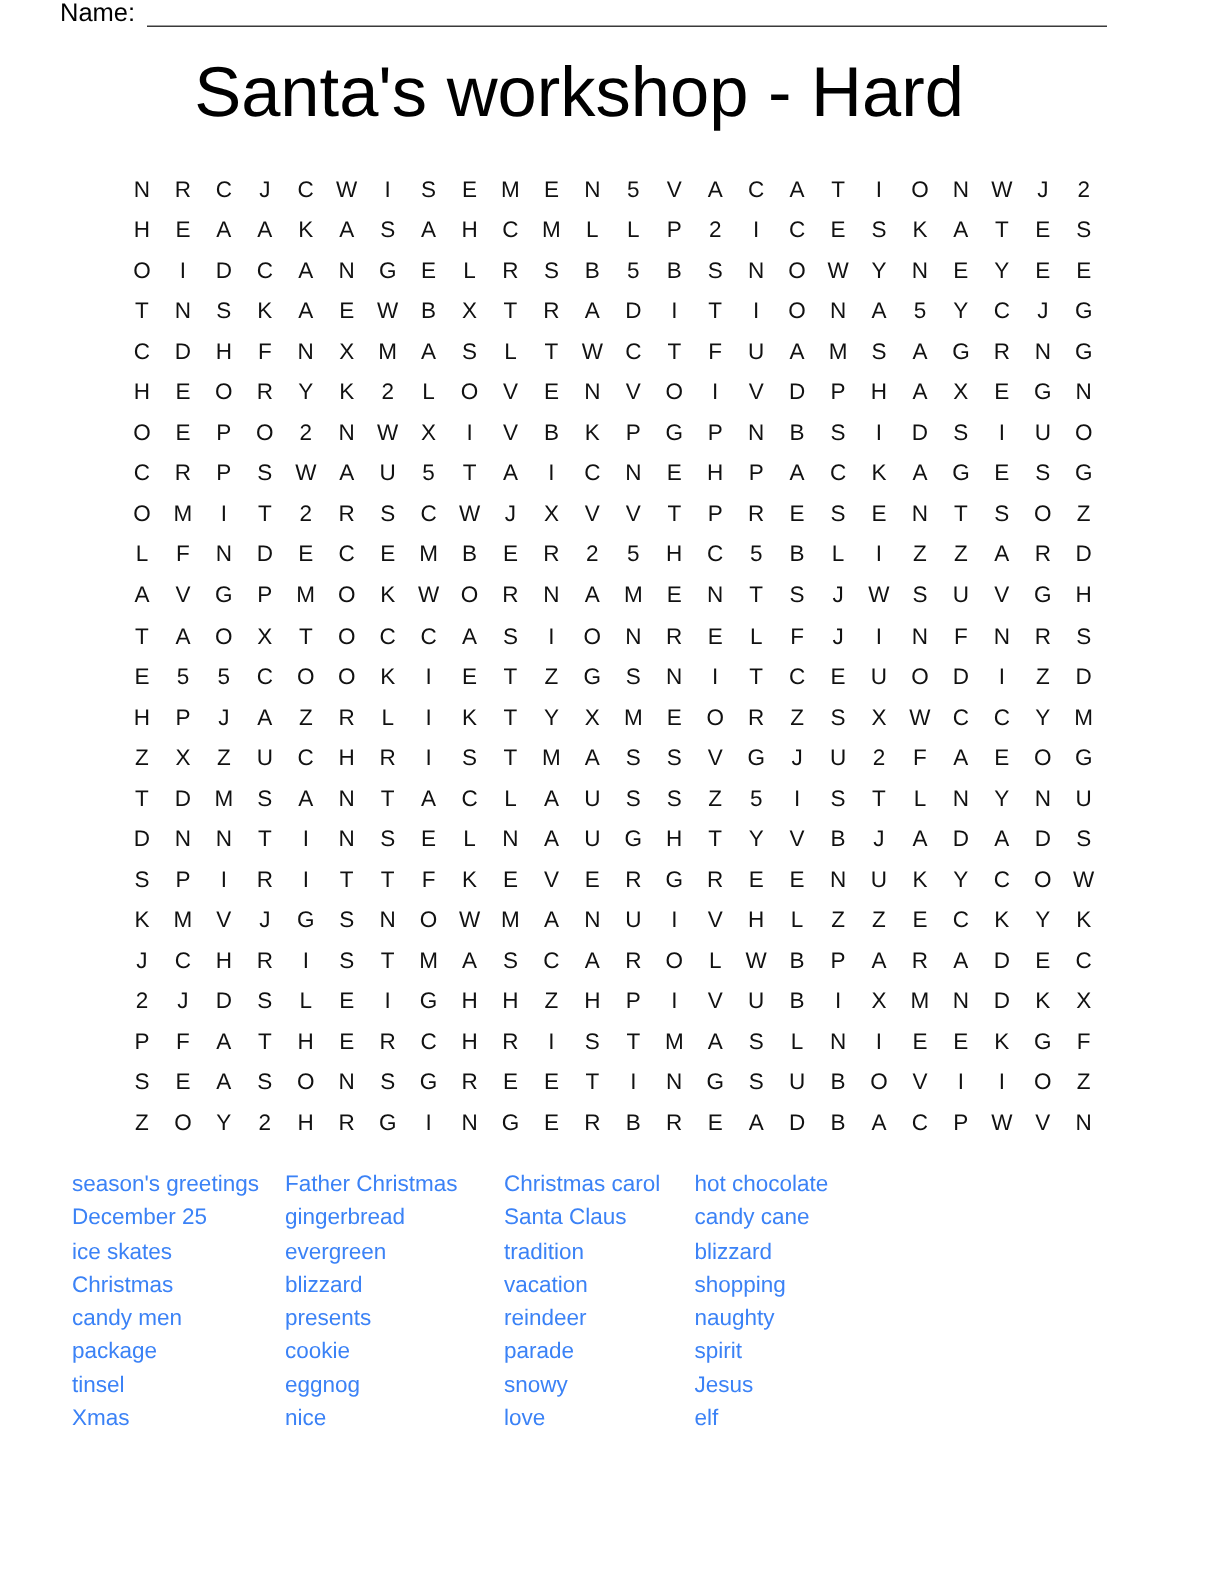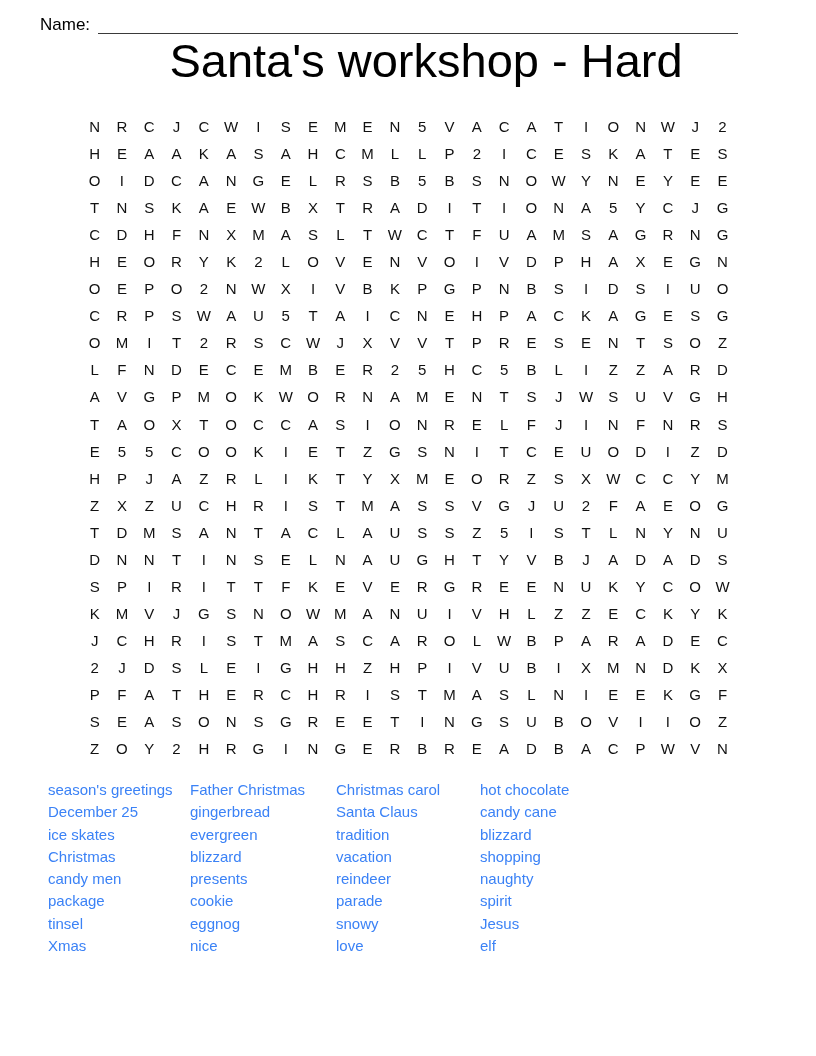--- a/index.html
+++ b/index.html
@@ -19,21 +19,20 @@
   
   .name-row {
     position: absolute;
     top: 0px;
     left: 40px;
     width: 702px;
     height: 18px;
     font-size: 17px;
     line-height: 18px;
     white-space: nowrap;
-    margin-top: 16px;
   }
   .name-label {
     display: inline-block;
     vertical-align: bottom;
   }
   .name-line {
     display: inline-block;
     vertical-align: bottom;
     width: 640px;
     height: 16px;
@@ -45,21 +44,20 @@
     position: absolute;
     top: 33px;
     left: 0;
     width: 772px;
     margin: 0;
     text-align: center;
     font-size: 47px;
     line-height: 56px;
     font-weight: 400;
     letter-spacing: 0px;
-    padding-left: 40px;
   }
   
   .letter-grid {
     position: absolute;
     left: 81px;
     top: 113px;
     display: grid;
     grid-template-columns: repeat(24, 27.3px);
     grid-auto-rows: 27.05px;
   }
@@ -705,21 +703,21 @@
       <div class="word-col" style="left: 190px;">
         <div class="word-item">Father Christmas</div>
         <div class="word-item">gingerbread</div>
         <div class="word-item">evergreen</div>
         <div class="word-item">blizzard</div>
         <div class="word-item">presents</div>
         <div class="word-item">cookie</div>
         <div class="word-item">eggnog</div>
         <div class="word-item">nice</div>
       </div>
-      <div class="word-col" style="left: 480px;">
+      <div class="word-col" style="left: 463px;">
         <div class="word-item">hot chocolate</div>
         <div class="word-item">candy cane</div>
         <div class="word-item">blizzard</div>
         <div class="word-item">shopping</div>
         <div class="word-item">naughty</div>
         <div class="word-item">spirit</div>
         <div class="word-item">Jesus</div>
         <div class="word-item">elf</div>
       </div>
     </div>

